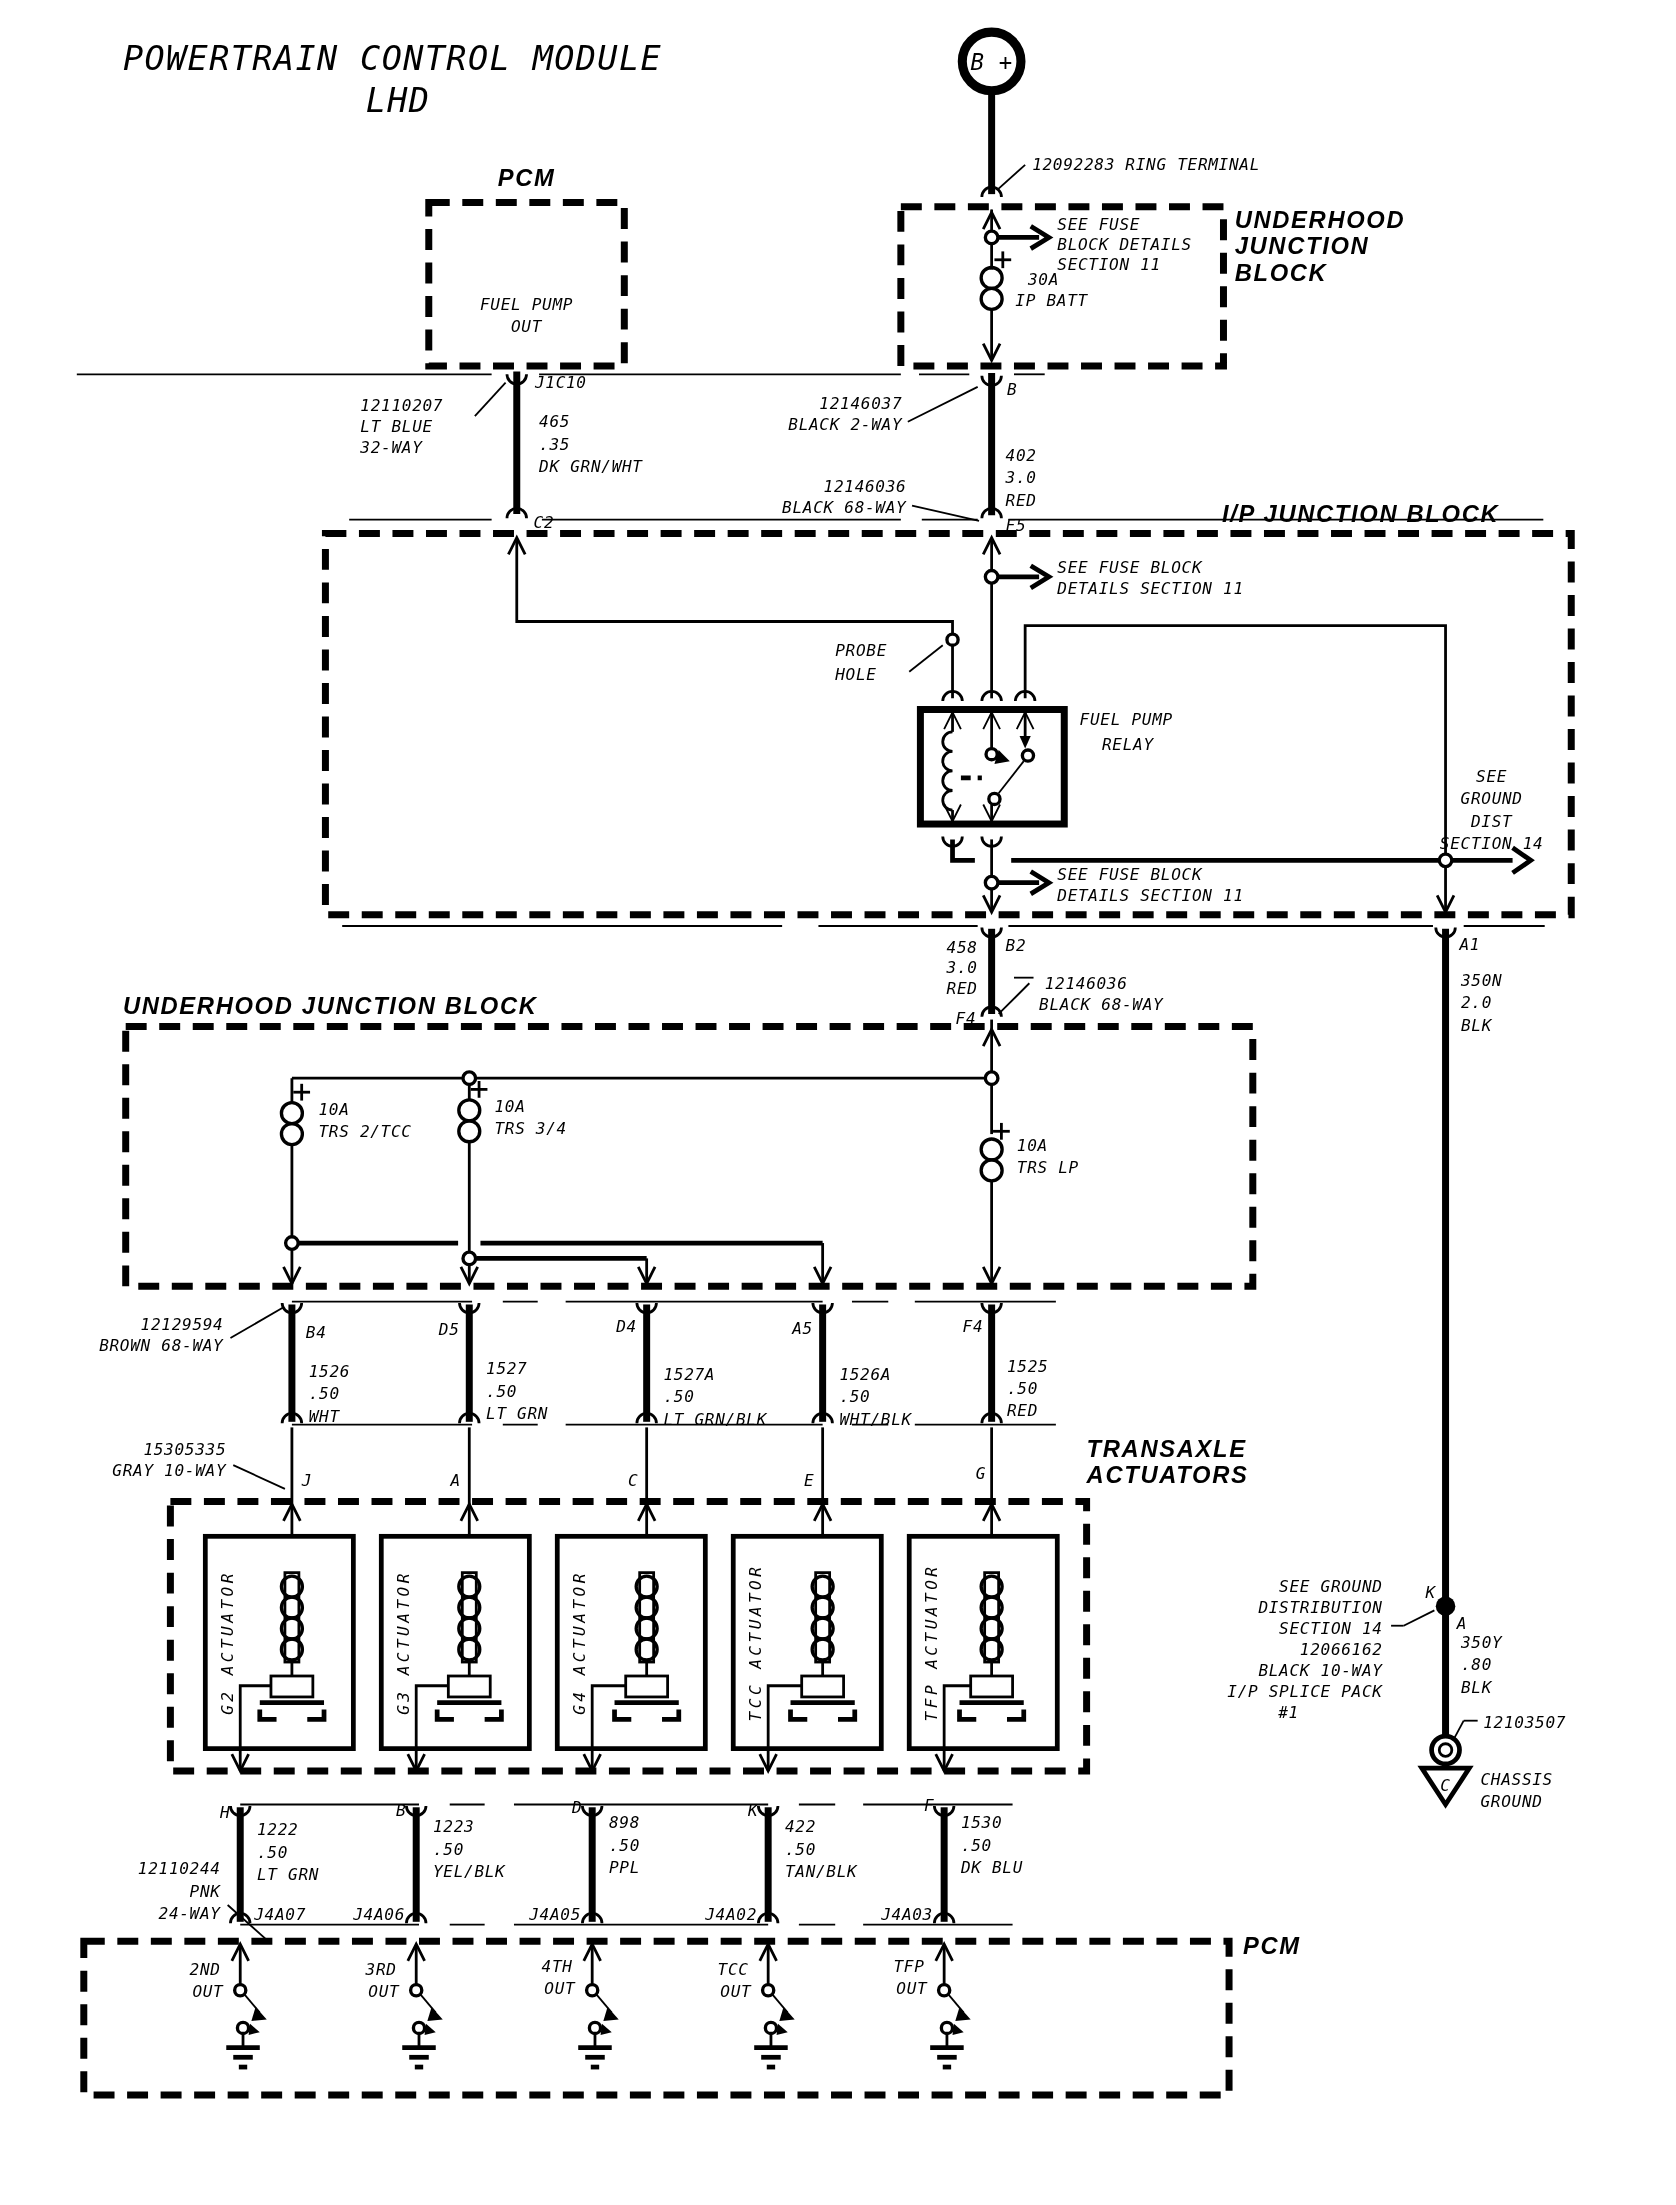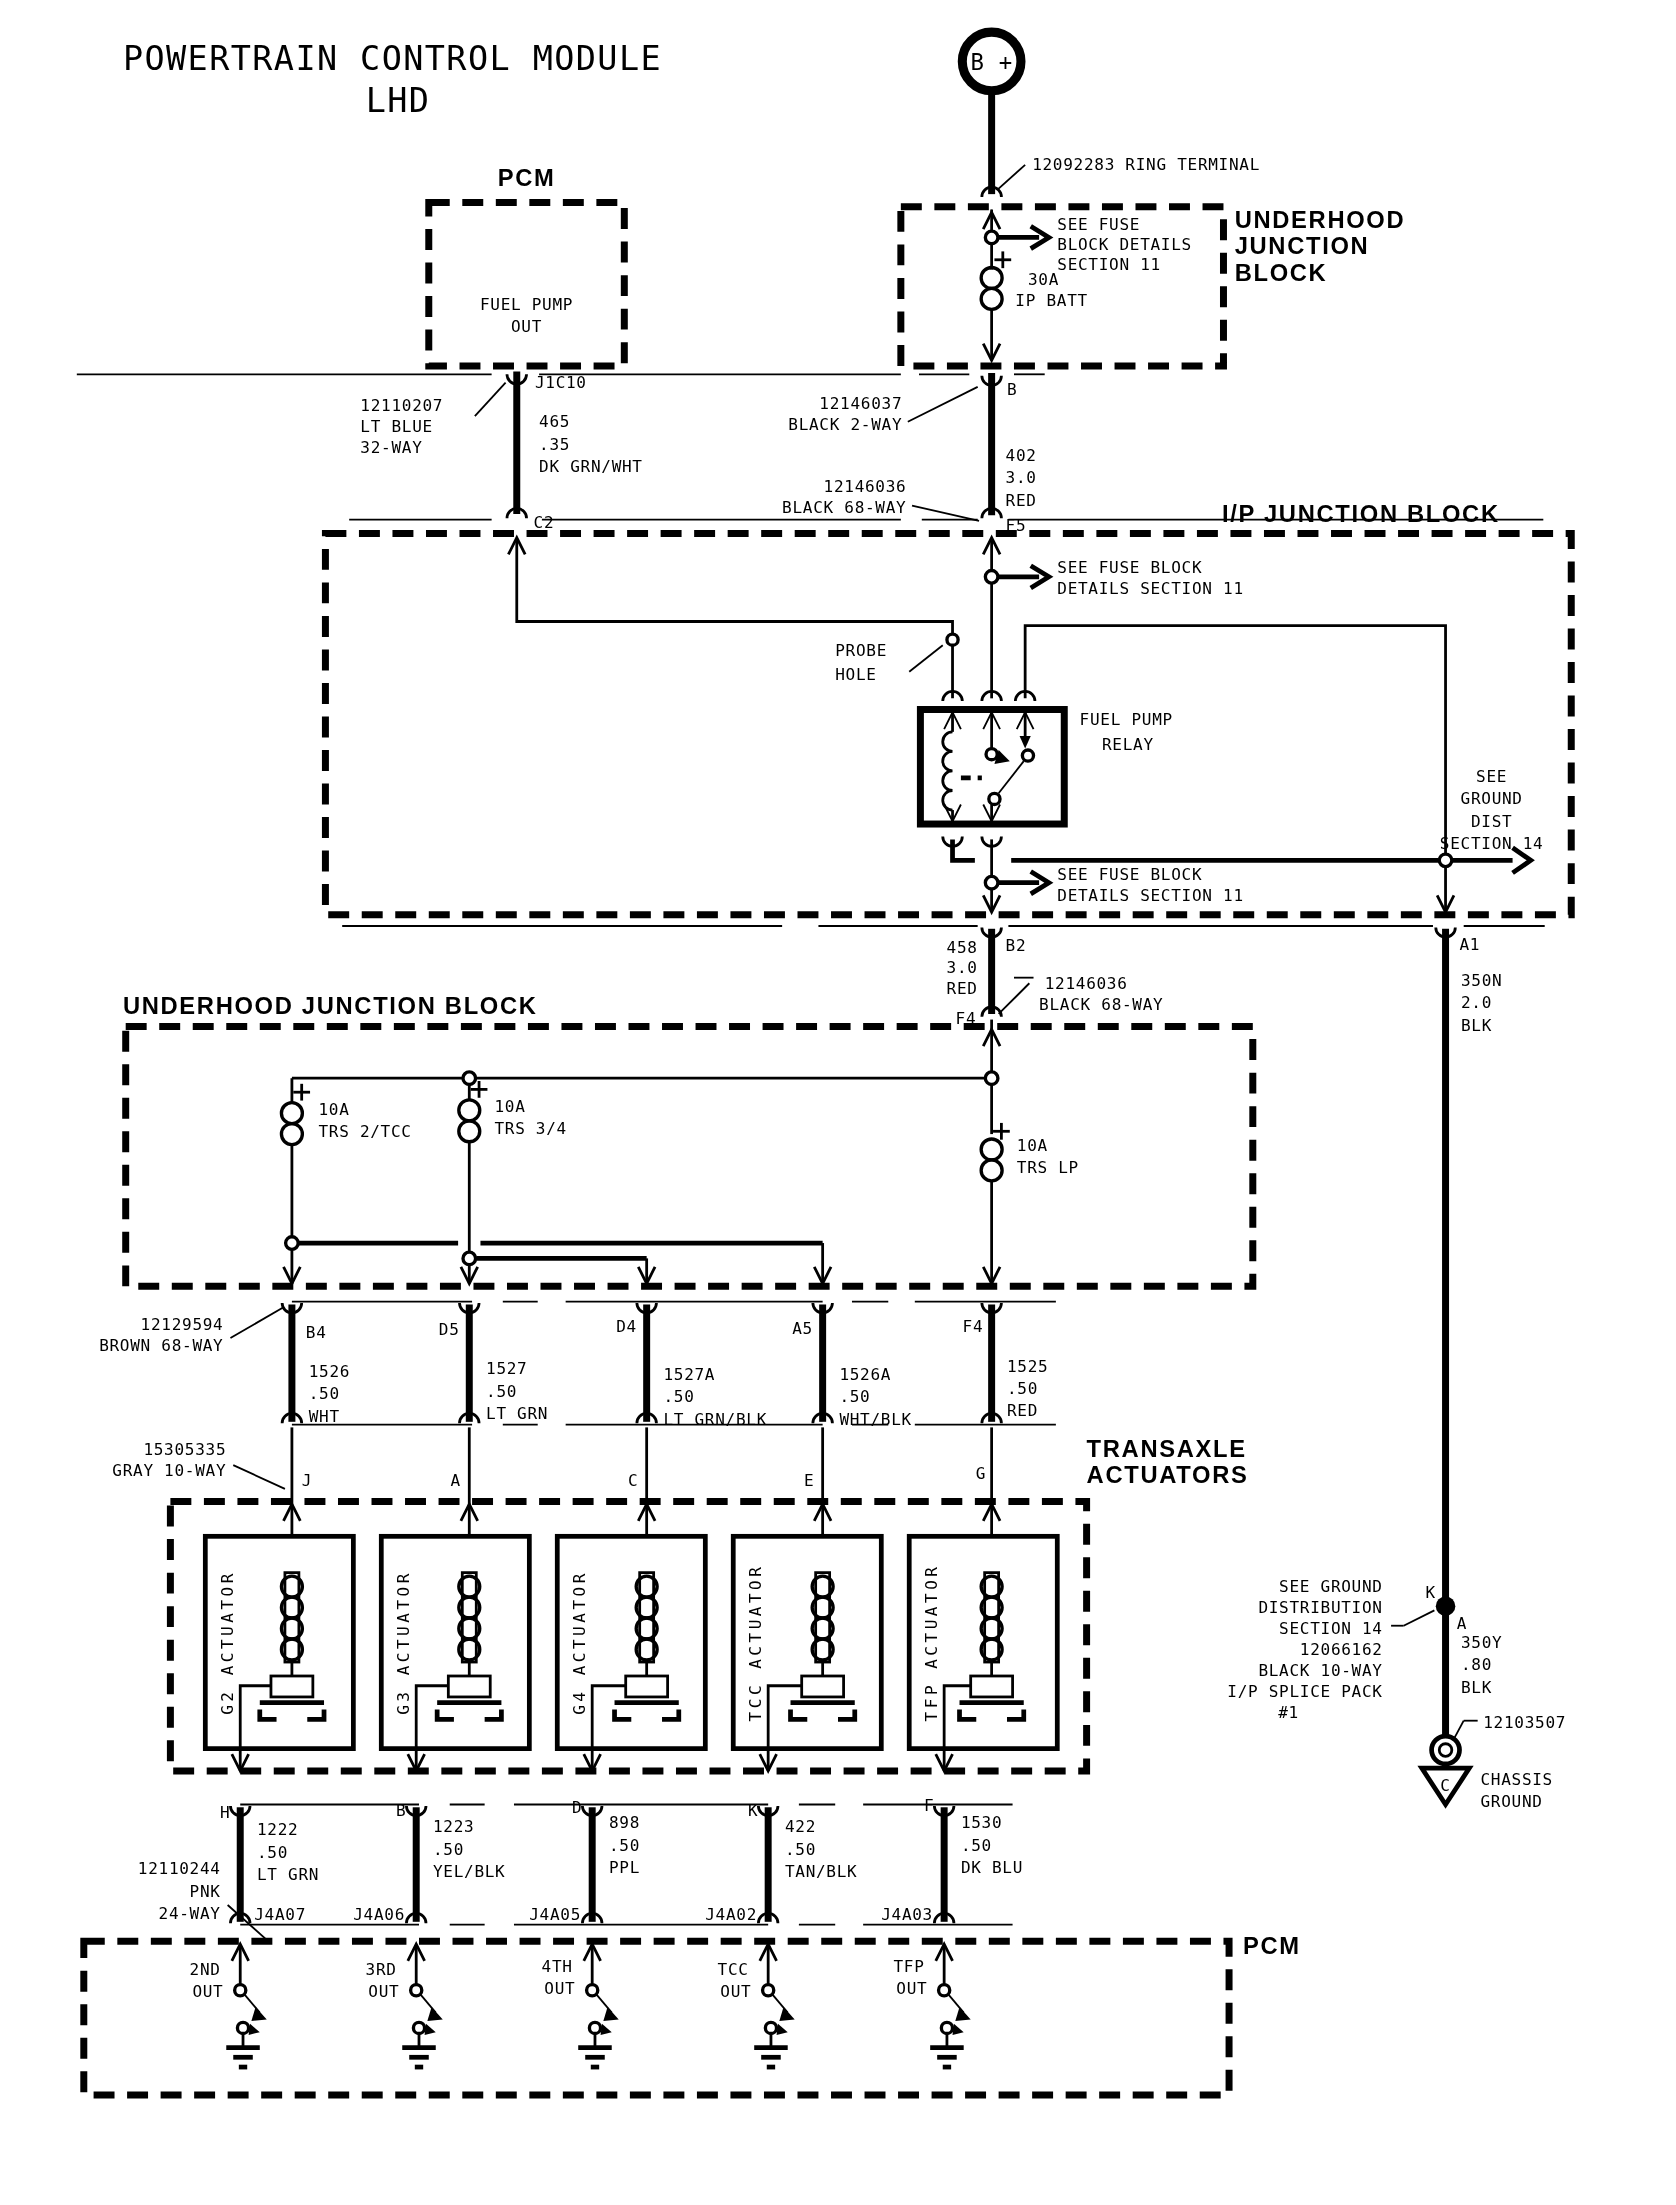--- a/index.html
+++ b/index.html
@@ -1,16 +1,16 @@
 <!DOCTYPE html>
 <html style="font-size:9.7px"><head>
 <meta charset="utf-8">
 <style>
   html,body{margin:0;padding:0;background:#ffffff;}
-  .page{width:100%;background:#fff;}
+  .page{width:100%;background:#fff;font-style:italic;}
   svg{display:block;width:100%;height:auto;background:#fff;}
   .b{stroke:#000;fill:none;stroke-linecap:butt;}
   .w1{stroke-width:1.3;}
   .w2{stroke-width:2;}
   .w3{stroke-width:3.4;}
   .w5{stroke-width:5;}
   .w6{stroke-width:6.5;}
   .dsh{stroke-dasharray:15 9;}
   .dsh2{stroke-dasharray:7 5;}
   .jc{fill:#ffffff;stroke:#000;stroke-width:2.4;}

